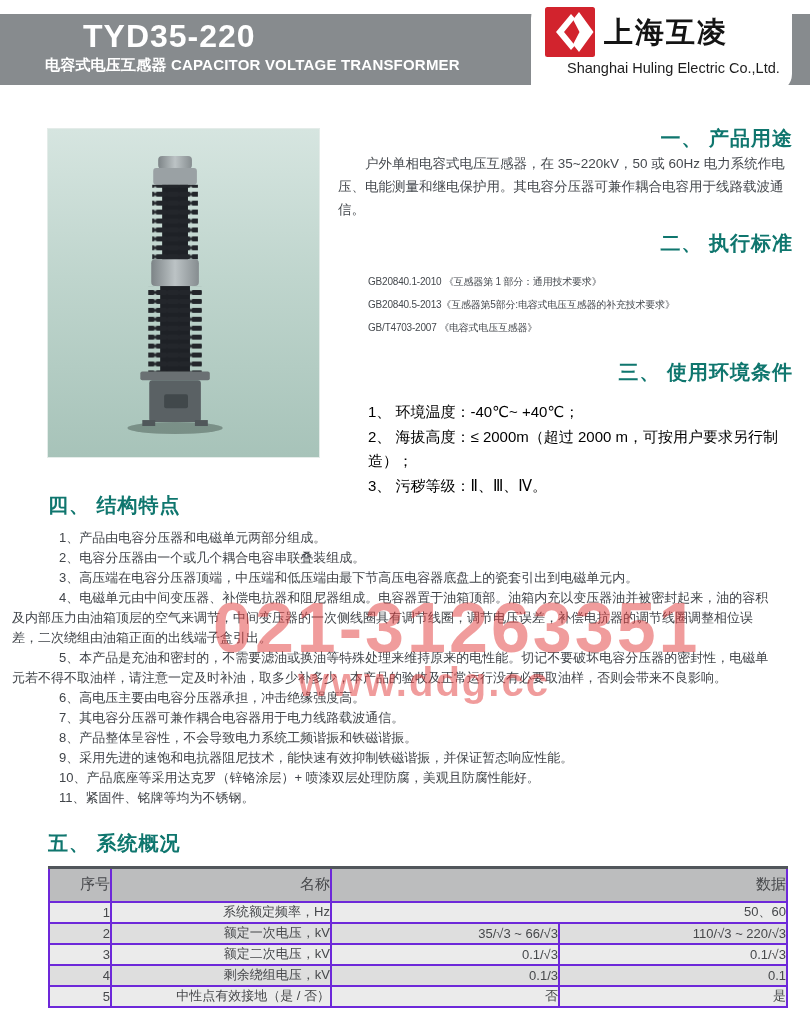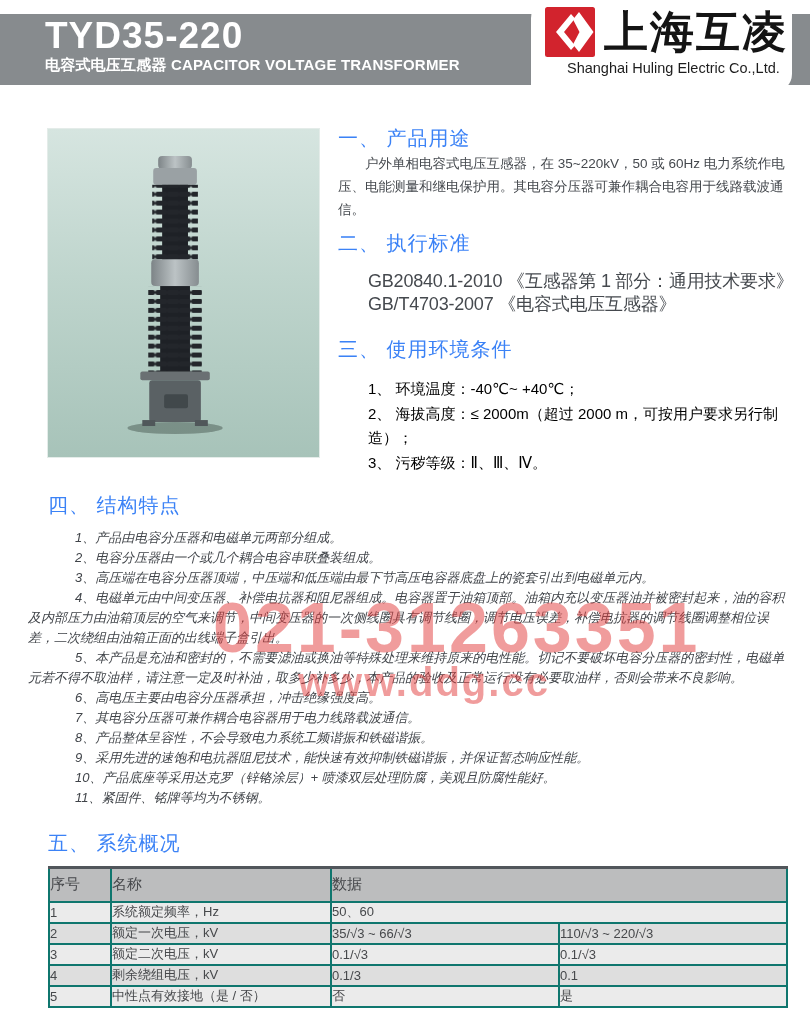--- a/index.html
+++ b/index.html
@@ -7,67 +7,67 @@
   body {
     width:810px; height:1020px;
     font-family:"Liberation Sans","DejaVu Sans",sans-serif;
     color:#404449;
   }
   .page { position:relative; width:810px; height:1020px; background:#fff; overflow:hidden; }
 
   
   .band { position:absolute; left:0; top:14px; width:810px; height:71px; background:#878b8e; }
   .header-text { position:absolute; left:45px; top:21px; color:#fff; }
-  .model { font-size:37px; font-weight:bold; letter-spacing:1px; line-height:30px; }
+  .model { font-size:32px; font-weight:bold; letter-spacing:1px; line-height:30px;margin-left:38px; }
   .subtitle { font-size:15px; font-weight:bold; margin-top:5px; letter-spacing:0.2px; white-space:nowrap; }
   .logo-panel {
     position:absolute; left:531px; top:0; width:261px; height:92px;
     background:#fff; border-radius:18px 6px 18px 6px; padding:7px 10px 0 14px;
   }
   .logo-row { display:flex; align-items:center; gap:9px; }
   .logo-mark { width:50px; height:50px; flex:0 0 auto; }
-  .logo-cn { font-size:44px; font-weight:bold; color:#141414; letter-spacing:2px; line-height:50px; white-space:nowrap; }
+  .logo-cn { font-size:29px; font-weight:bold; color:#141414; letter-spacing:2px; line-height:50px; white-space:nowrap; }
   .company-line { display:flex; align-items:flex-end; margin-top:3px; }
   .company { font-size:14.5px; color:#1d1d1d; white-space:nowrap;margin-left:22px; }
   .swoosh { margin-left:5px; transform:translateY(-2px); }
 
   
   .photo {
     position:absolute; left:47px; top:128px; width:273px; height:330px;
     background:linear-gradient(180deg,#d6e5e0 0%, #bfd5cd 45%, #a7c3b9 100%);
     border:1px solid #e4ece9;
   }
   .photo svg { display:block; width:100%; height:100%; }
 
   
   .right-col { position:absolute; left:338px; top:112px; width:455px; }
-  .sec-title { font-size:20px; font-weight:normal; color:#3b82f6; letter-spacing:1px; white-space:nowrap; }
+  .sec-title { font-size:20px; font-weight:bold; color:#0f766e; letter-spacing:1px; white-space:nowrap;text-align:right; }
   .t1 { margin-top:13px; }
   .usage-body { font-size:13.5px; line-height:23px; text-indent:2em; color:#45494e; }
   .t2 { margin-top:9px; }
   .std-list { margin-top:13px; padding-left:30px; }
-  .std-list p { font-size:18px; line-height:23px; color:#45494e; letter-spacing:-0.2px; white-space:nowrap; }
+  .std-list p { font-size:10px; line-height:23px; color:#45494e; letter-spacing:-0.2px; white-space:nowrap; }
   .t3 { margin-top:20px; }
   .env-list { margin-top:14px; padding-left:30px; }
   .env-list p { font-size:15px; line-height:24.5px; color:#000000; }
 
   
   .sec4-title { position:absolute; left:48px; top:492px; }
-  .features { position:absolute; left:28px; top:528px; width:762px;font-style:italic; }
+  .features { position:absolute; left:12px; top:528px; width:762px; }
   .features p { font-size:13px; line-height:20px; text-indent:47px; color:#404449; }
 
   
   .sec5-title { position:absolute; left:48px; top:830px; }
   .spec-table {
     position:absolute; left:48px; top:866px; width:738px;
     border-collapse:collapse; table-layout:fixed;
     border-top:3px solid #51565b;
   }
   .spec-table th, .spec-table td {
-    border:2px solid #0f766e; text-align:left; vertical-align:middle;
+    border:2px solid #6d28d9; text-align:right; vertical-align:middle;
     color:#46484b; overflow:hidden; white-space:nowrap;
   }
   .spec-table th { background:#bcbdbe; height:34px; font-size:15px; font-weight:normal; }
   .spec-table td { height:21px; font-size:13px; }
   .spec-table tr.odd td { background:#ebebeb; }
   .spec-table tr.even td { background:#dedede; }
   .col-no { width:62px; } .col-name { width:220px; } .col-d1 { width:228px; } .col-d2 { width:228px; }
 
   
   .wm { position:absolute; color:#e23c3c; font-weight:bold; white-space:nowrap; pointer-events:none; z-index:9; }
@@ -139,20 +139,21 @@
     </svg>
   </figure>
 
   <div class="right-col">
     <div class="sec-title t1">一、 产品用途</div>
     <p class="usage-body">户外单相电容式电压互感器，在 35~220kV，50 或 60Hz 电力系统作电压、电能测量和继电保护用。其电容分压器可兼作耦合电容用于线路载波通信。</p>
 
     <div class="sec-title t2">二、 执行标准</div>
     <div class="std-list">
       <p>GB20840.1-2010 《互感器第 1 部分：通用技术要求》</p>
+      <p>GB20840.5-2013《互感器第5部分:电容式电压互感器的补充技术要求》</p>
       <p>GB/T4703-2007 《电容式电压互感器》</p>
     </div>
 
     <div class="sec-title t3">三、 使用环境条件</div>
     <div class="env-list">
       <p>1、 环境温度：-40℃~ +40℃；</p>
       <p>2、 海拔高度：≤ 2000m（超过 2000 m，可按用户要求另行制造）；</p>
       <p>3、 污秽等级：Ⅱ、Ⅲ、Ⅳ。</p>
     </div>
   </div>

